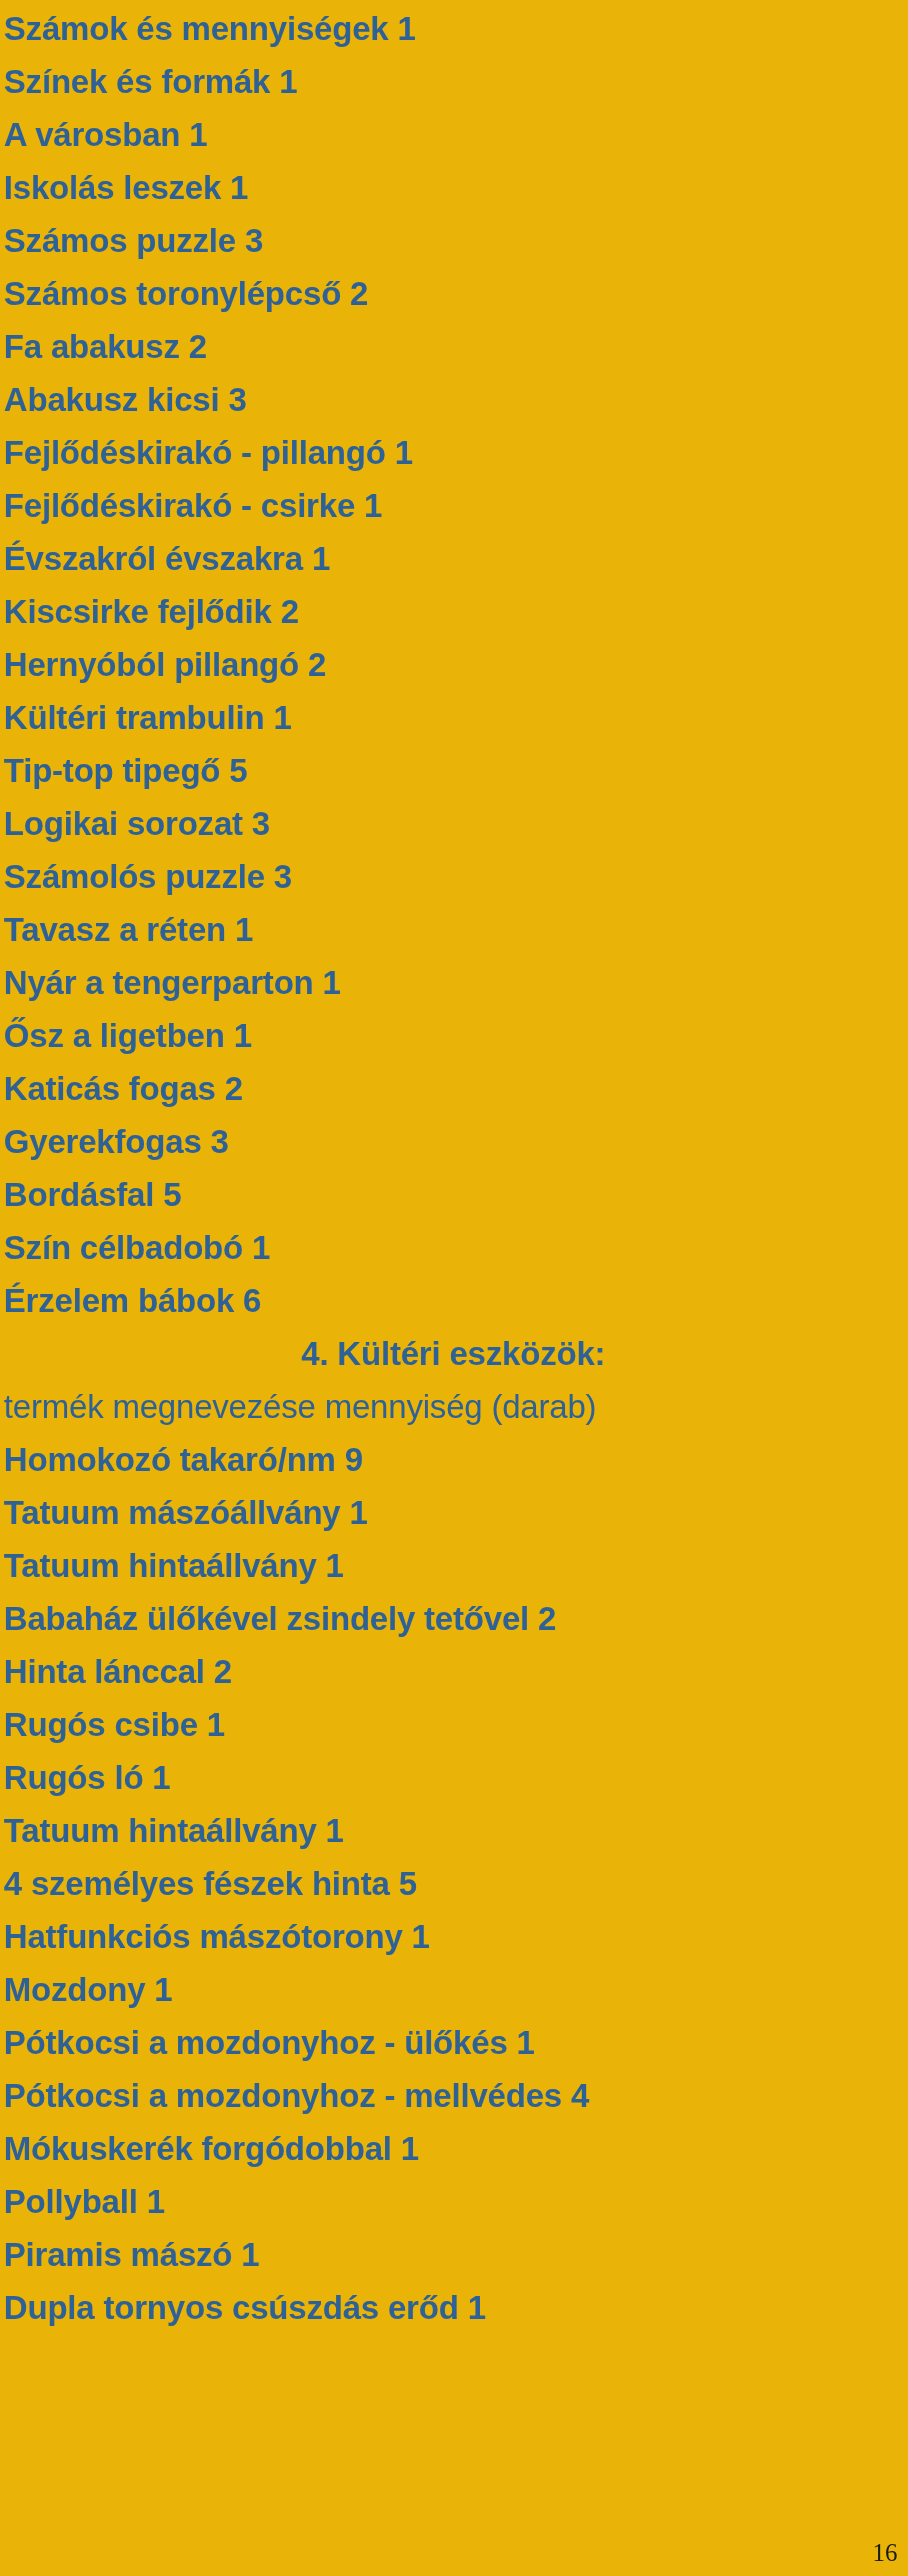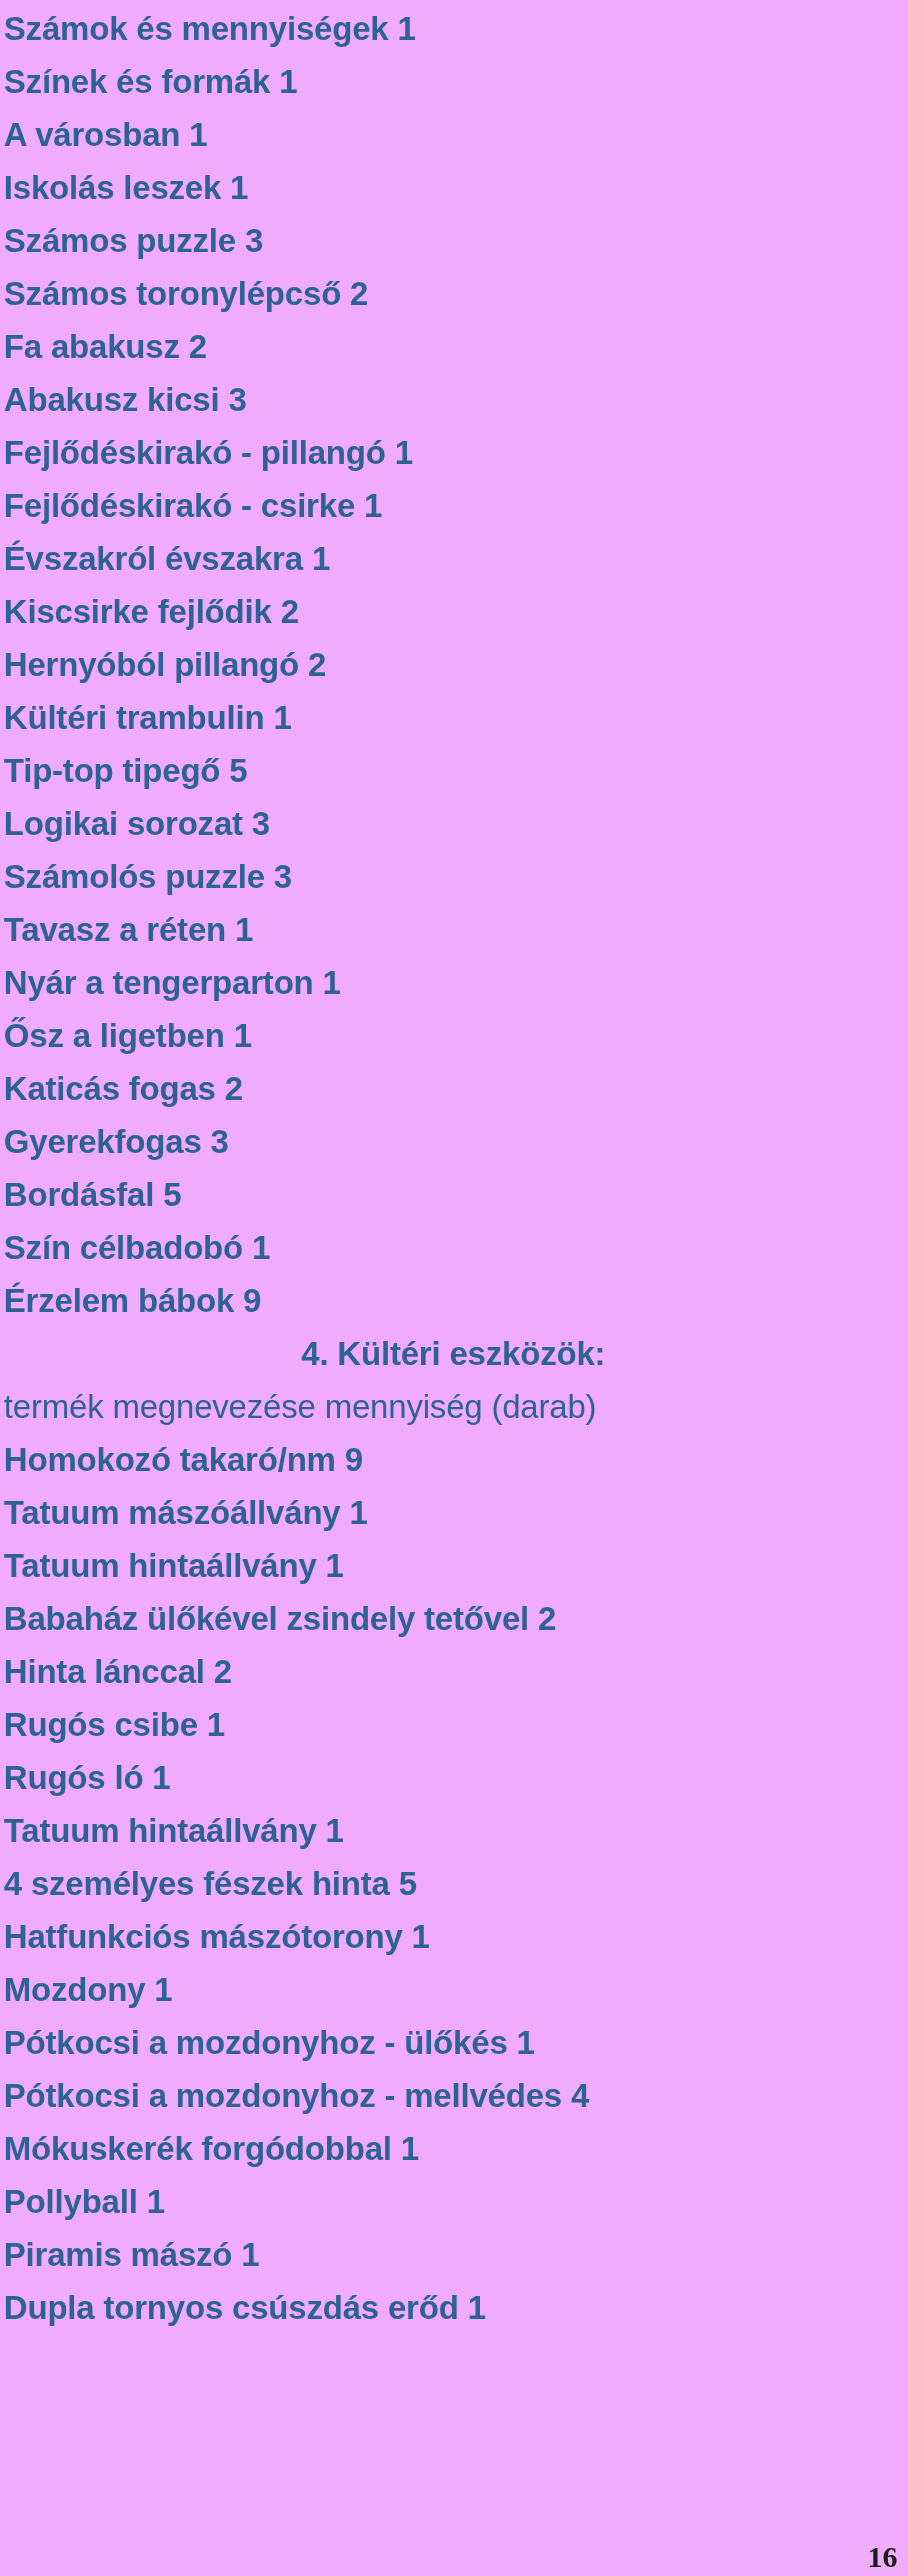--- a/index.html
+++ b/index.html
@@ -15,21 +15,21 @@
     font-family: "Liberation Sans", "DejaVu Sans", sans-serif;
     overflow: hidden;
   }
 
   .page {
     position: relative;
     width: 909px;
     height: 2576px;
     box-sizing: border-box;
     padding: 0;
-    background: #f0abfc;
+    background: #eab308;
   }
 
   .list {
     position: absolute;
     left: 3.8px;
     top: 1.9px;
     width: 899px;
     list-style: none;
     margin: 0;
     padding: 0;
@@ -56,24 +56,24 @@
   }
 
   .list-item.subheading {
     color: #2E6296;
     font-weight: normal;
   }
 
   .page-number {
     position: absolute;
     right: 11.4px;
-    bottom: 4px;
+    bottom: 11px;
     font-family: "Liberation Serif", "DejaVu Serif", serif;
-    font-size: 30px;
-    font-weight: bold;
+    font-size: 25px;
+    font-weight: normal;
     color: #1a1a1a;
     line-height: 1;
   }
 </style>
 </head>
 <body>
 
 <div class="page">
   <div class="list" id="list-root">
       <div class="list-item">Számok és mennyiségek 1</div>
@@ -93,21 +93,21 @@
       <div class="list-item">Tip-top tipegő 5</div>
       <div class="list-item">Logikai sorozat 3</div>
       <div class="list-item">Számolós puzzle 3</div>
       <div class="list-item">Tavasz a réten 1</div>
       <div class="list-item">Nyár a tengerparton 1</div>
       <div class="list-item">Ősz a ligetben 1</div>
       <div class="list-item">Katicás fogas 2</div>
       <div class="list-item">Gyerekfogas 3</div>
       <div class="list-item">Bordásfal 5</div>
       <div class="list-item">Szín célbadobó 1</div>
-      <div class="list-item">Érzelem bábok 9</div>
+      <div class="list-item">Érzelem bábok 6</div>
       <div class="list-item heading">4. Kültéri eszközök:</div>
       <div class="list-item subheading">termék megnevezése mennyiség (darab)</div>
       <div class="list-item">Homokozó takaró/nm 9</div>
       <div class="list-item">Tatuum mászóállvány 1</div>
       <div class="list-item">Tatuum hintaállvány 1</div>
       <div class="list-item">Babaház ülőkével zsindely tetővel 2</div>
       <div class="list-item">Hinta lánccal 2</div>
       <div class="list-item">Rugós csibe 1</div>
       <div class="list-item">Rugós ló 1</div>
       <div class="list-item">Tatuum hintaállvány 1</div>

